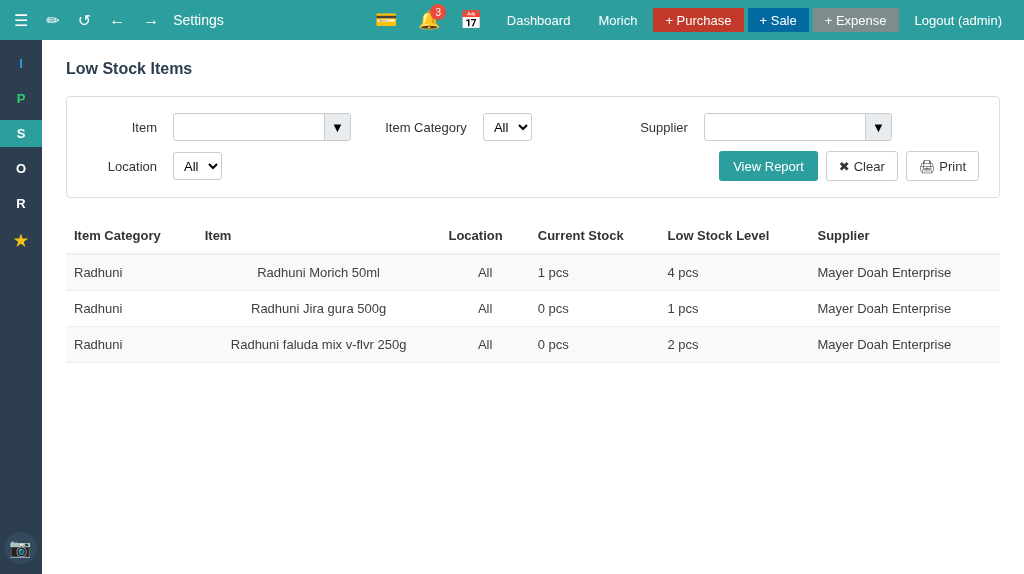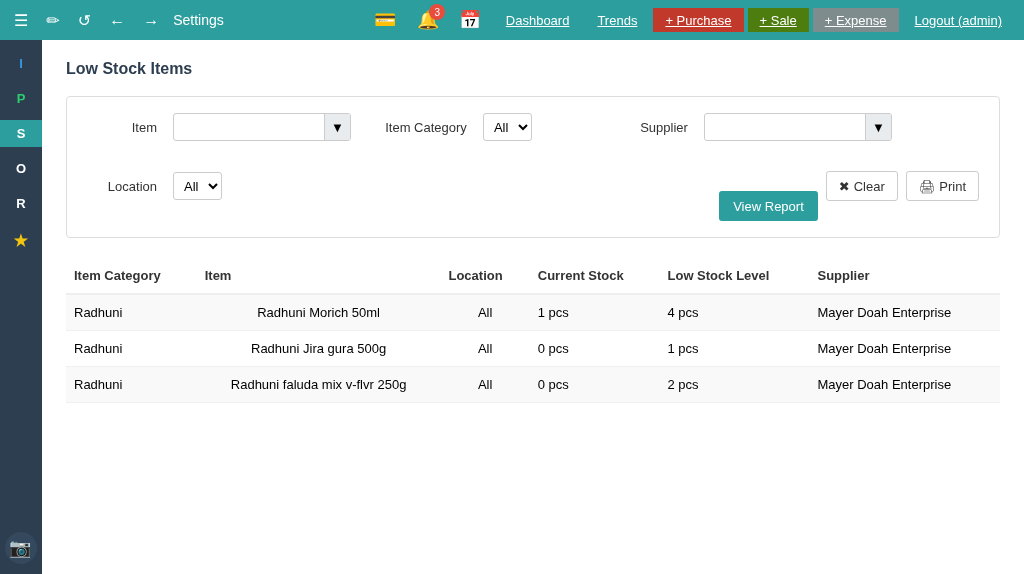--- a/index.html
+++ b/index.html
@@ -39,31 +39,30 @@
       display: flex;
       align-items: center;
       padding: 12px 12px;
       border: none;
       cursor: pointer;
       font-size: 13px;
       color: white;
       height: 24px;
       background: transparent;
       white-space: nowrap;
-      text-decoration: underline;
     }
     .nav-btn-dashboard, .nav-btn-trends {
       background: transparent;
       color: white;
     }
     .nav-btn-purchase {
       background: #c0392b;
     }
     .nav-btn-sale {
-      background: #4d7c0f;
+      background: #0369a1;
     }
     .nav-btn-expense {
       background: #7f8c8d;
     }
     .nav-btn-logout {
       background: transparent;
       color: white;
     }
     .nav-icon-btn {
       background: transparent;
@@ -235,21 +234,20 @@
     }
     .btn-view-report {
       background: #2d9e9e;
       color: white;
       border: none;
       border-radius: 3px;
       padding: 5px 14px;
       font-size: 13px;
       cursor: pointer;
       height: 30px;
-      margin-top: 40px;
     }
     .btn-clear {
       background: white;
       color: #333;
       border: 1px solid #ccc;
       border-radius: 3px;
       padding: 5px 12px;
       font-size: 13px;
       cursor: pointer;
       height: 30px;
@@ -280,21 +278,21 @@
       text-align: left;
       padding: 10px 8px;
       font-size: 13px;
       font-weight: bold;
       color: #333;
       border-bottom: 2px solid #eee;
     }
     .data-table td {
       padding: 10px 8px;
       font-size: 13px;
-      color: #000000;
+      color: #404040;
       border-bottom: 1px solid #f0f0f0;
     }
     .data-table tr:nth-child(odd) td {
       background: #f9f9f9;
     }
     .data-table tr:nth-child(even) td {
       background: white;
     }
     .text-teal { color: #2d9e9e; text-align: center; }
   </style>
@@ -311,21 +309,21 @@
     <span class="navbar-settings">Settings</span>
   </div>
   <div class="navbar-right">
     <button class="nav-icon-btn">💳</button>
     <button class="nav-icon-btn">
       🔔
       <span class="badge">3</span>
     </button>
     <button class="nav-icon-btn">📅</button>
     <button class="nav-btn nav-btn-dashboard">Dashboard</button>
-    <button class="nav-btn nav-btn-trends">Trends</button>
+    <button class="nav-btn nav-btn-trends">Morich</button>
     <button class="nav-btn nav-btn-purchase">+ Purchase</button>
     <button class="nav-btn nav-btn-sale">+ Sale</button>
     <button class="nav-btn nav-btn-expense">+ Expense</button>
     <button class="nav-btn nav-btn-logout">Logout (admin)</button>
   </div>
 </div>
 
 <div class="layout">
 
   <div class="sidebar">

